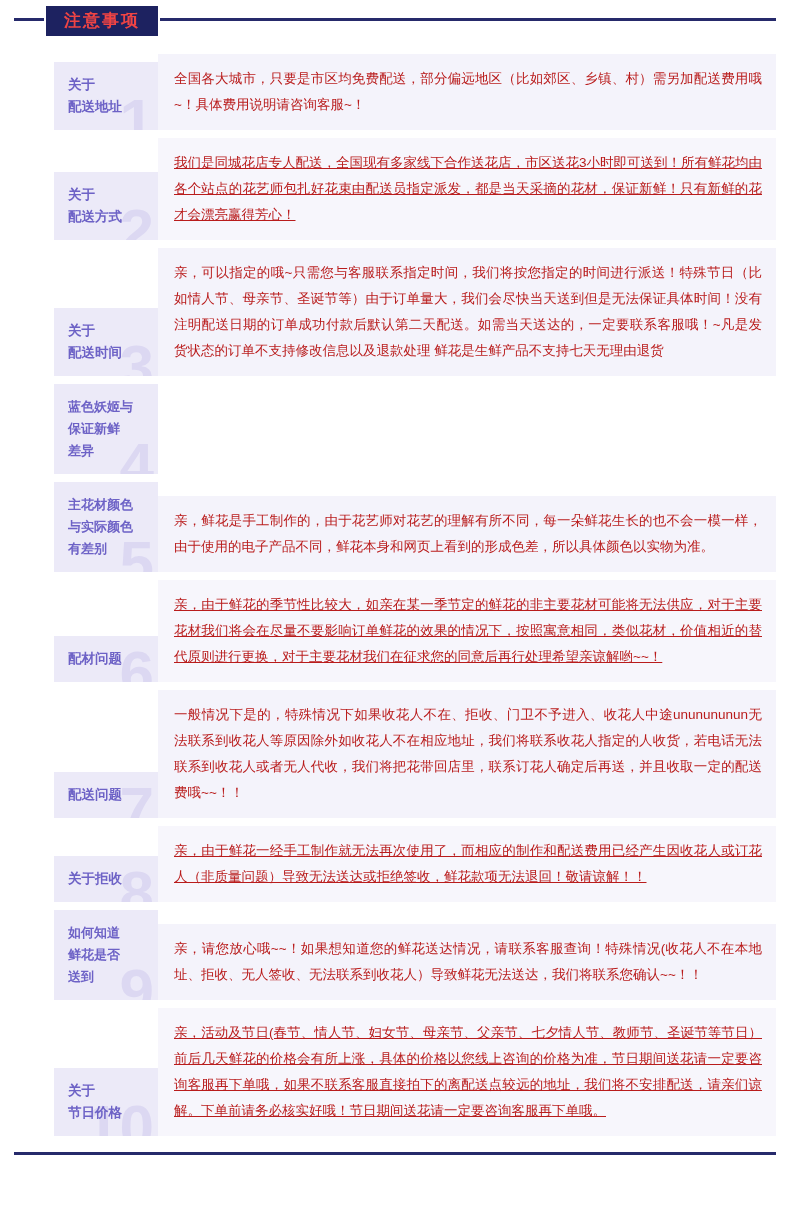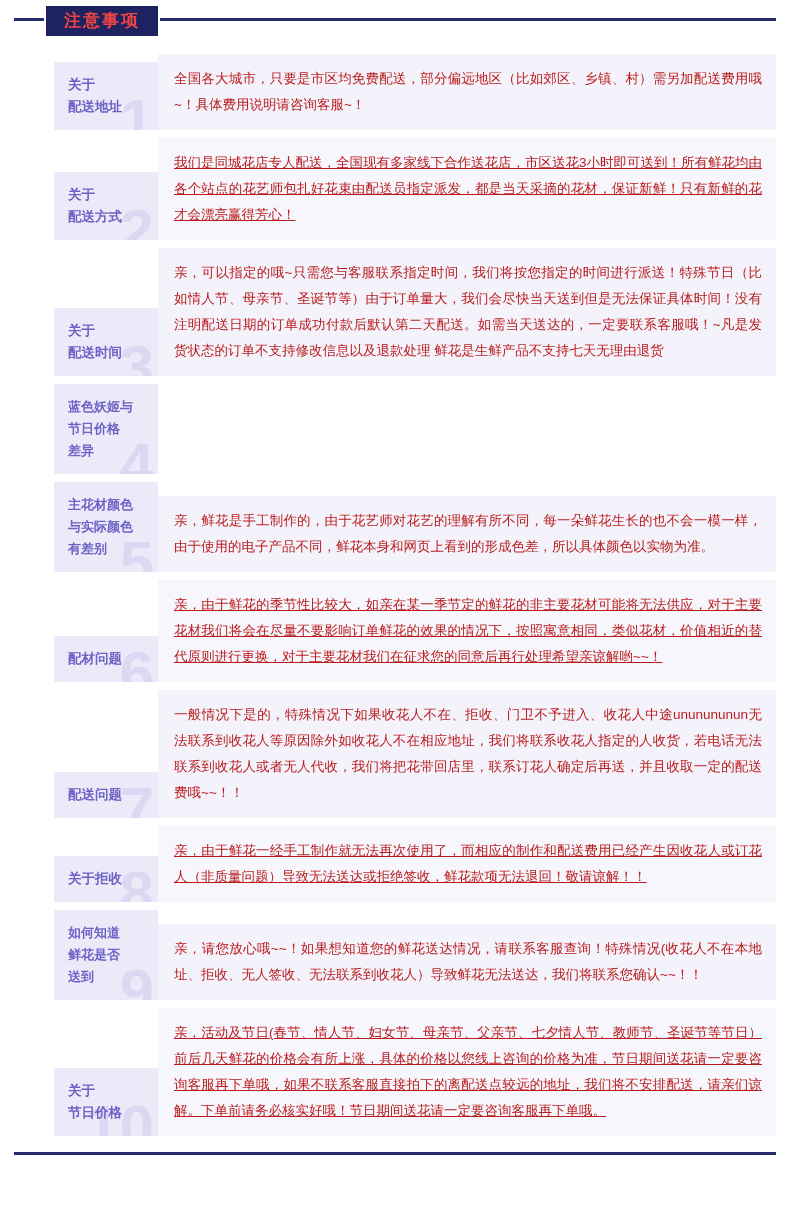--- a/index.html
+++ b/index.html
@@ -143,21 +143,21 @@
         <span class="tag-text">关于
 配送时间</span>
         <span class="tag-num">3</span>
       </div>
       <div class="body">亲，可以指定的哦~只需您与客服联系指定时间，我们将按您指定的时间进行派送！特殊节日（比如情人节、母亲节、圣诞节等）由于订单量大，我们会尽快当天送到但是无法保证具体时间！没有注明配送日期的订单成功付款后默认第二天配送。如需当天送达的，一定要联系客服哦！~凡是发货状态的订单不支持修改信息以及退款处理 鲜花是生鲜产品不支持七天无理由退货</div>
     </div>
 
     <div class="row alt">
       <div class="tag small-tag">
         <span class="tag-text">蓝色妖姬与
-节日价格
+保证新鲜
 差异</span>
         <span class="tag-num">4</span>
       </div>
     </div>
 
     <div class="row">
       <div class="tag small-tag">
         <span class="tag-text">主花材颜色
 与实际颜色
 有差别</span>

